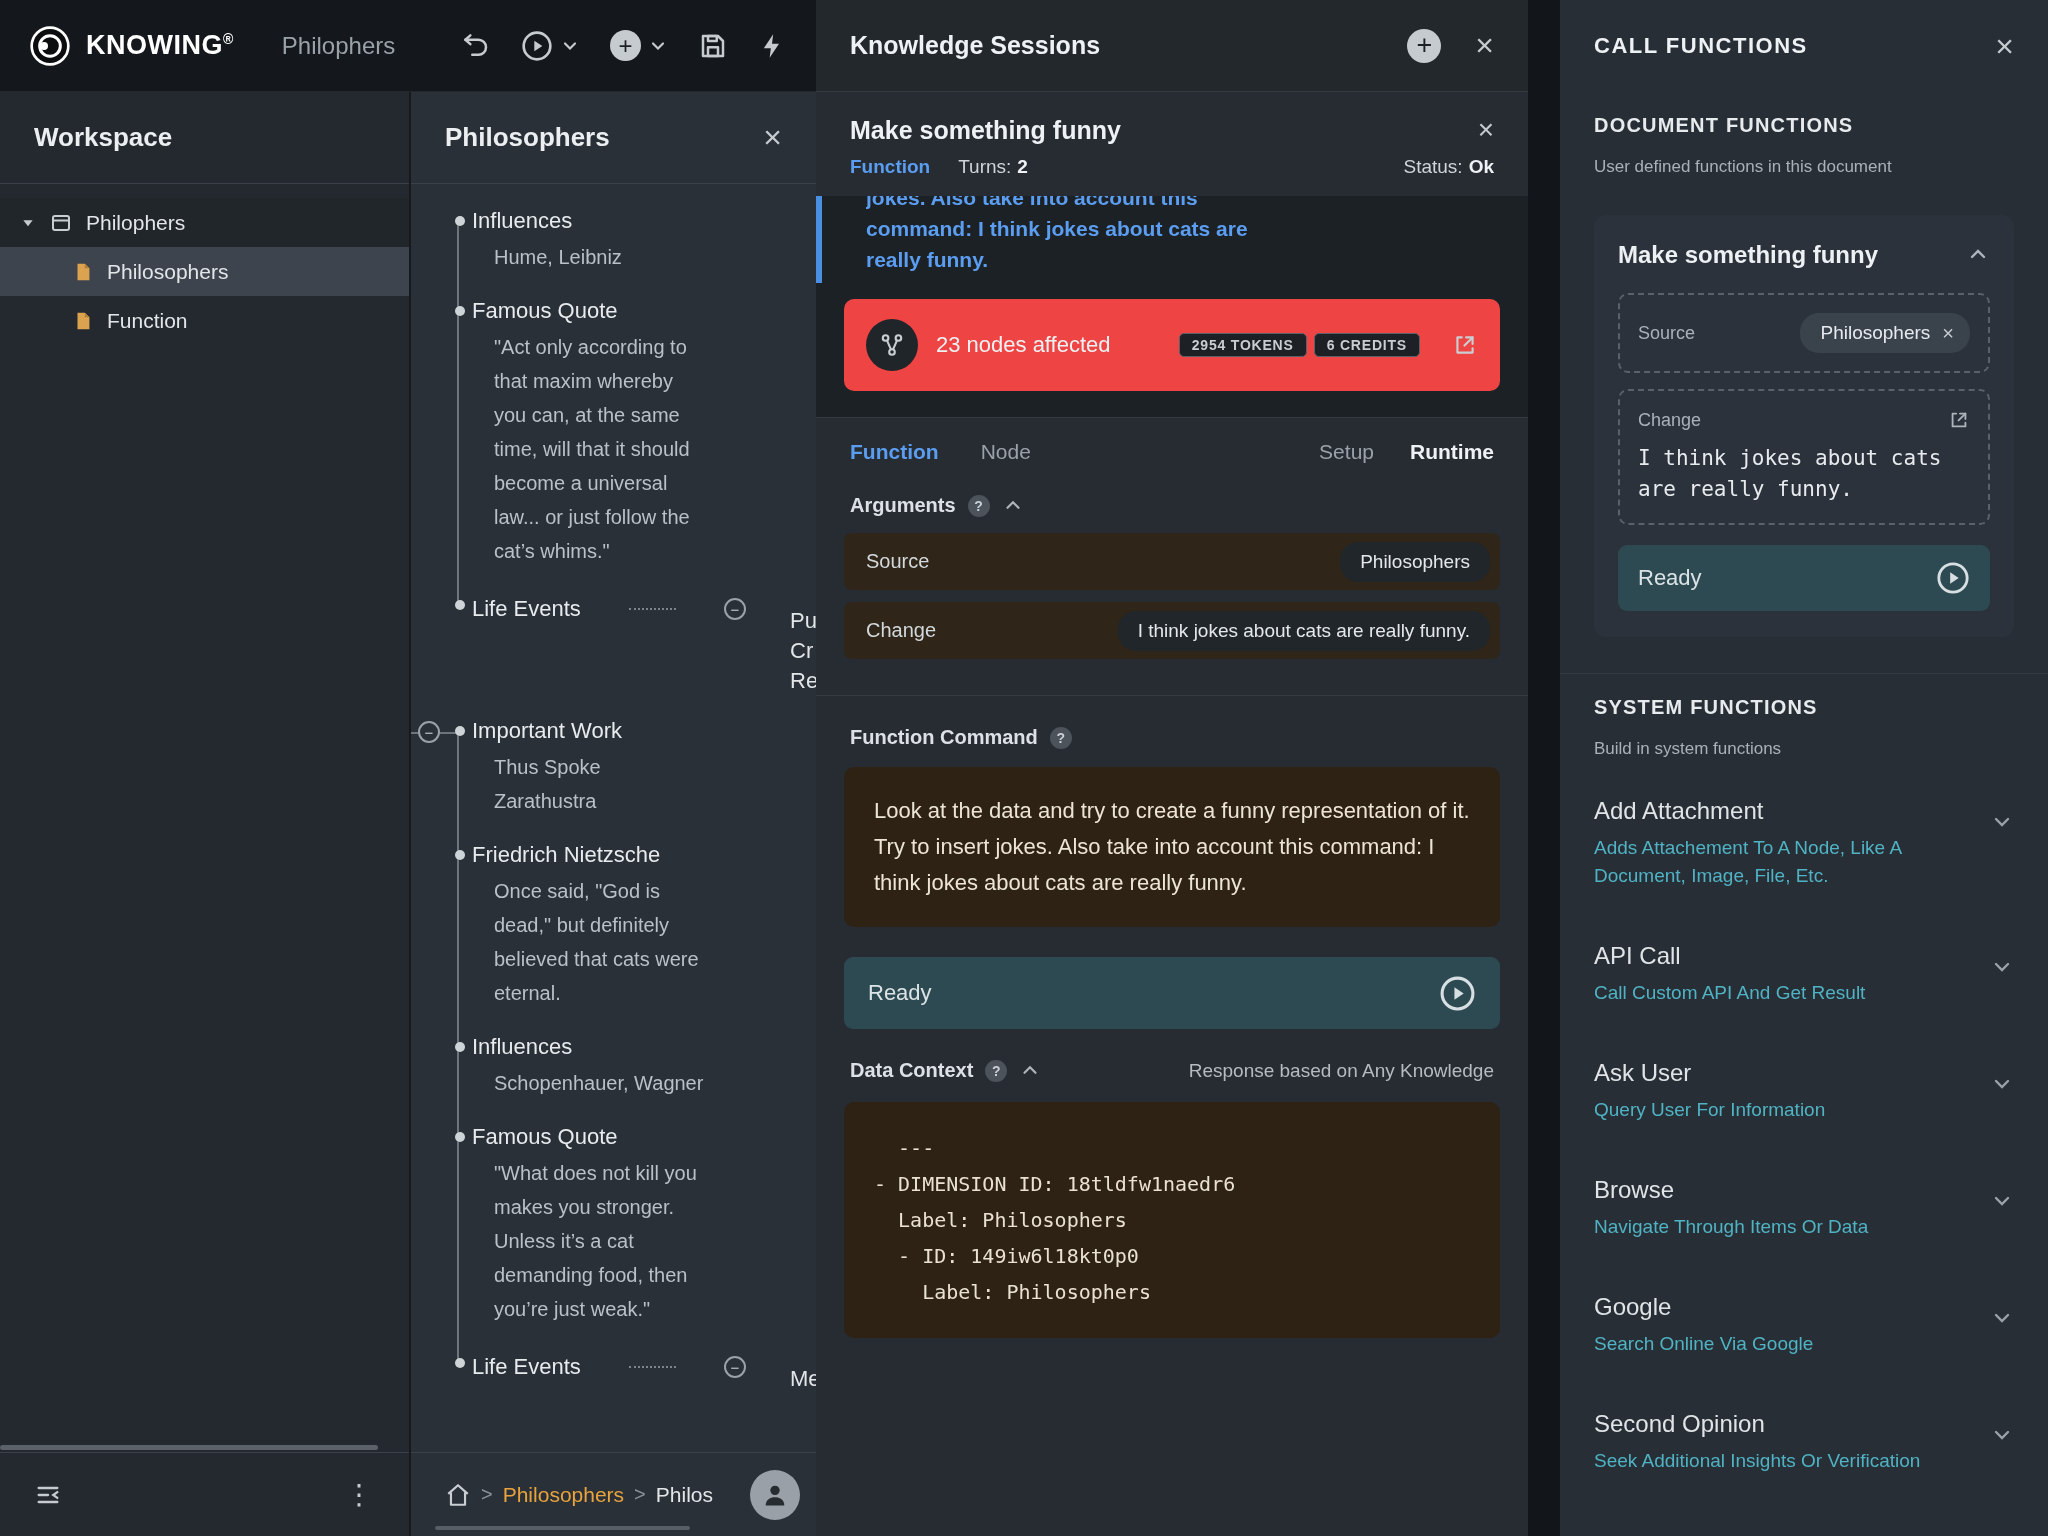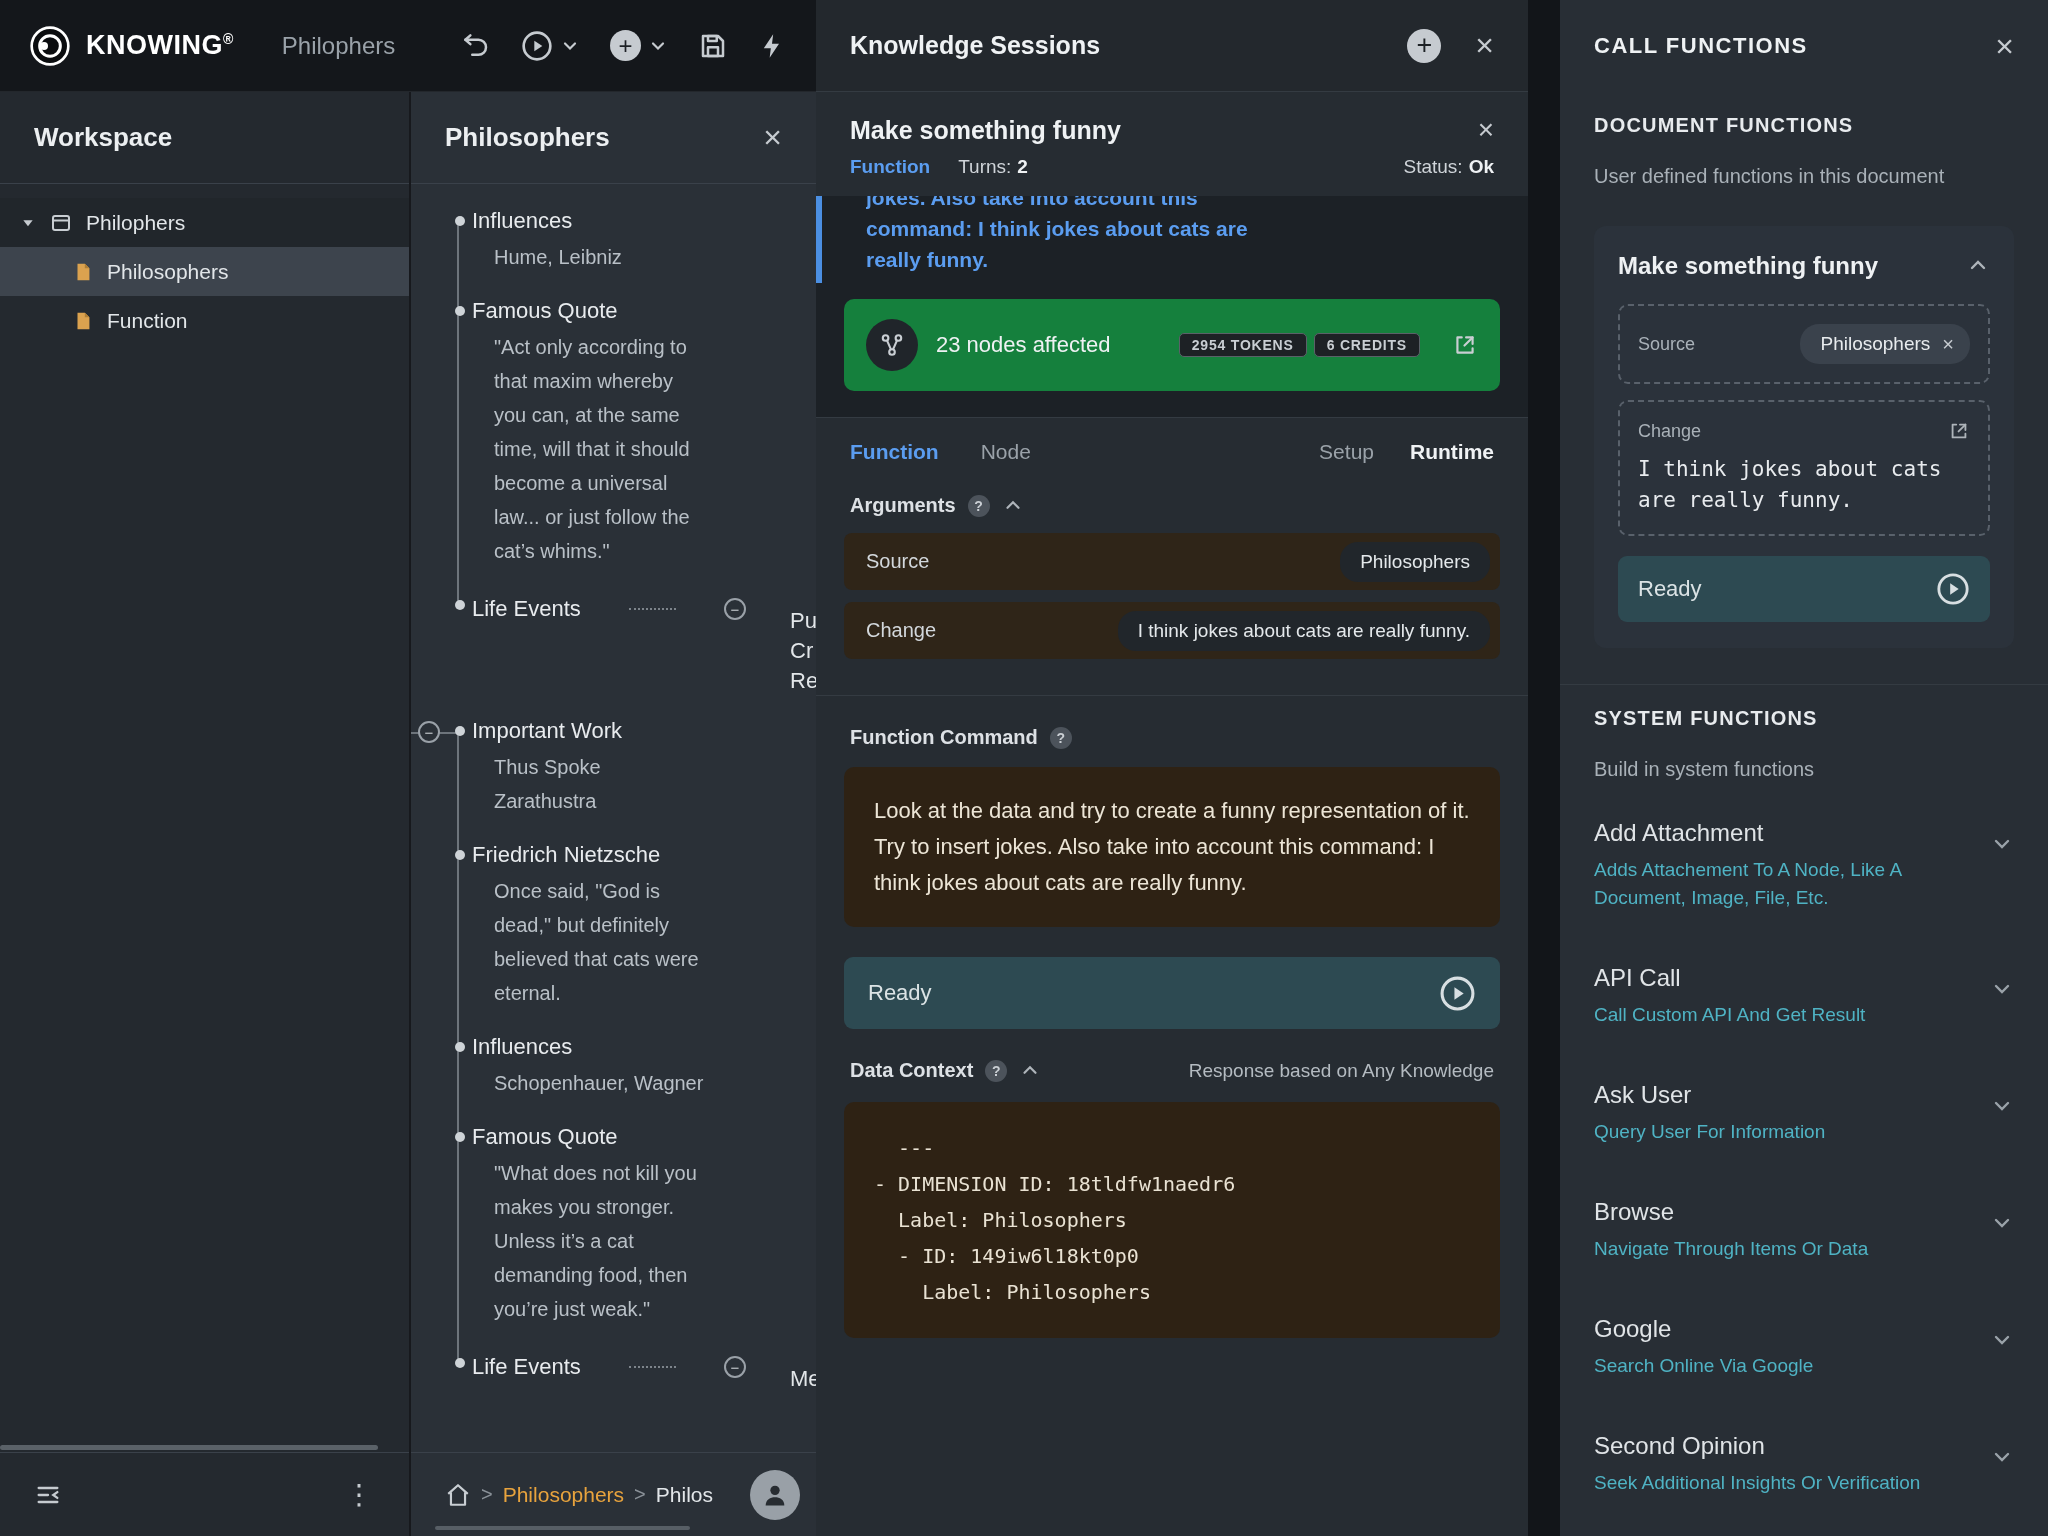--- a/index.html
+++ b/index.html
@@ -71,21 +71,21 @@
   .sh-row2 { display:flex; align-items:center; margin-top:10px; font-size:19px; }
   .sh-type { color:#5b9df0; font-weight:600; }
   .sh-meta { margin-left:28px; color:#cfd4d9; }
   .sh-meta b { color:#eff2f4; font-weight:600; margin-left:6px; }
   .sh-status { margin-left:auto; color:#cfd4d9; }
   .sh-status b { color:#eff2f4; font-weight:600; margin-left:6px; }
   .chat-area { background:#1c2126; border-bottom:1px solid #343b42; padding-bottom:26px; }
   .chat-msg { border-left:6px solid #4b8fe2; padding:0 34px 8px 44px; }
   .chat-clip { overflow:hidden; max-height:86px; }
   .chat-text { margin-top:-14px; color:#5b9df0; font-weight:700; font-size:21px; line-height:31px; max-width:430px; }
-  .nodes-card { margin:16px 28px 0; background:#15803d; border-radius:10px; height:92px; display:flex; align-items:center; padding:0 22px; gap:18px; }
+  .nodes-card { margin:16px 28px 0; background:#ef4444; border-radius:10px; height:92px; display:flex; align-items:center; padding:0 22px; gap:18px; }
   .nc-icon { width:52px; height:52px; min-width:52px; border-radius:50%; background:#20252a; color:#c9ced3; display:flex; align-items:center; justify-content:center; }
   .nc-text { font-size:22px; color:#eef1f3; }
   .nc-badges { margin-left:auto; display:flex; flex-direction:row; gap:7px; align-items:flex-end; }
   .badge { border:1px solid #5a6168; background:#1d2125; border-radius:5px; padding:3px 12px; font-size:14px; font-weight:600; letter-spacing:.8px; color:#c9ced3; }
   .nc-ext { color:#c9ced3; margin-left:14px; }
   .tabs-row { display:flex; align-items:center; padding:22px 34px 0; font-size:21px; gap:42px; }
   .tab-function { color:#5b9df0; font-weight:600; }
   .tab-node { color:#9aa2a9; }
   .modes { margin-left:auto; display:flex; gap:36px; }
   .mode-setup { color:#9aa2a9; }
@@ -109,21 +109,21 @@
 
   .panel-gap { width:32px; min-width:32px; background:#121519; }
 
   
   .right-panel { width:488px; min-width:488px; background:#282e35; display:flex; flex-direction:column; overflow:hidden; }
   .rp-header { height:92px; min-height:92px; display:flex; align-items:center; padding:0 34px; }
   .rp-title { font-size:22px; font-weight:700; letter-spacing:1.5px; color:#eff2f4; }
   .rp-section { padding:0 34px; }
   .doc-section { border-bottom:1px solid #343b42; padding-bottom:36px; }
   .sec-heading { font-size:20px; font-weight:700; letter-spacing:1.2px; color:#e8ebee; margin-top:22px; }
-  .sec-sub { font-size:20px; color:#a9b1b8; margin-top:28px; }
+  .sec-sub { font-size:17px; color:#a9b1b8; margin-top:20px; }
   .fc-card { margin-top:38px; background:#2b323b; border-radius:12px; padding:26px 24px; }
   .fcc-title-row { display:flex; align-items:center; margin-bottom:24px; }
   .fcc-title { font-size:24px; font-weight:600; color:#eef1f3; }
   .fcc-chev { margin-left:auto; color:#aeb4ba; }
   .dash-box { border:2px dashed #59616b; border-radius:10px; padding:18px; margin-bottom:16px; }
   .dash-source { display:flex; align-items:center; }
   .ds-label { font-size:18px; color:#a9b1b8; }
   .src-pill { margin-left:auto; background:#3a424c; border-radius:19px; padding:9px 16px 9px 20px; display:flex; align-items:center; gap:12px; font-size:19px; color:#e8ebee; }
   .pill-x { font-size:20px; color:#c6cbd0; line-height:1; }
   .dch-row { display:flex; align-items:center; }

